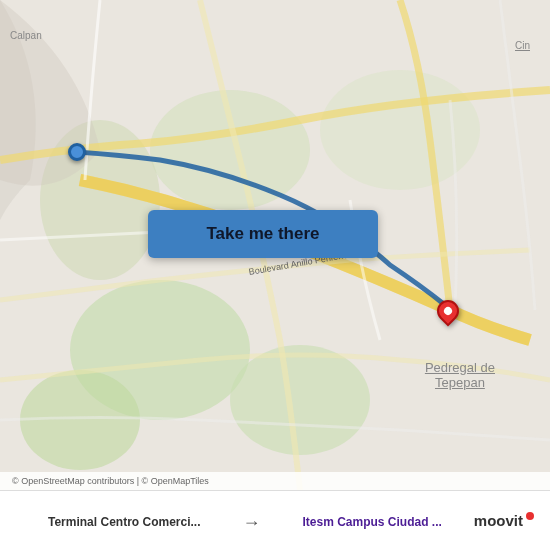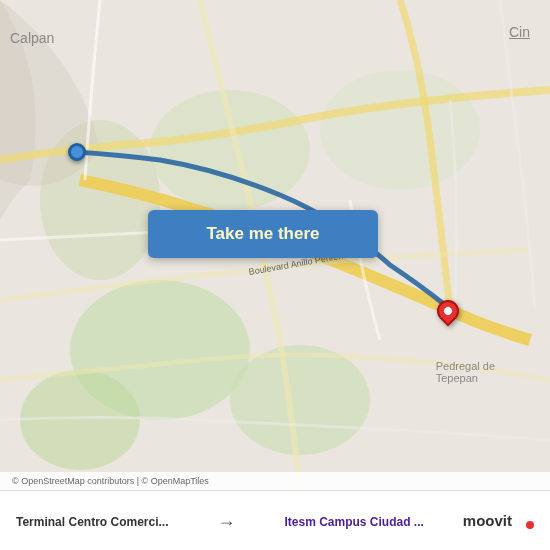--- a/index.html
+++ b/index.html
@@ -29,21 +29,21 @@
     }
 
     
     #take-me-there-btn {
       position: absolute;
       top: 210px;
       left: 148px;
       width: 230px;
       height: 48px;
       background: #3d7fc1;
-      color: #fef9c3;
+      color: #0f172a;
       border: none;
       border-radius: 6px;
       font-size: 17px;
       font-weight: 600;
       cursor: pointer;
       display: flex;
       align-items: center;
       justify-content: center;
       box-shadow: 0 2px 8px rgba(0,0,0,0.3);
       z-index: 10;
@@ -129,20 +129,21 @@
 
     #bottom-bar .from-label {
       font-size: 11px;
       color: #888;
     }
 
     #bottom-bar .from-name {
       font-size: 12px;
       font-weight: 600;
       color: #333;
+      margin-left: 32px;
     }
 
     #bottom-bar .arrow-icon {
       font-size: 18px;
       color: #555;
       margin: 0 10px;
     }
 
     #bottom-bar .to-label {
       font-size: 11px;
@@ -150,22 +151,22 @@
     }
 
     #bottom-bar .to-name {
       font-size: 12px;
       font-weight: 600;
       color: #4c1d95;
     }
 
     #moovit-logo {
       display: flex;
-      align-items: flex-end;
-      gap: 14px;
+      align-items: flex-start;
+      gap: 3px;
     }
 
     #moovit-logo .logo-text {
       font-size: 15px;
       font-weight: 700;
       color: #333;
     }
 
     #moovit-logo .logo-dot {
       width: 8px;
@@ -180,21 +181,21 @@
       color: #666;
       white-space: nowrap;
       z-index: 4;
       font-family: Arial, sans-serif;
       background: rgba(255,255,255,0.0);
       pointer-events: none;
     }
 
     .area-label {
       position: absolute;
-      font-size: 14px;
+      font-size: 10px;
       color: #888;
       font-weight: 500;
       z-index: 4;
       pointer-events: none;
       font-family: Arial, sans-serif;
     }
 
     .copyright-text {
       font-size: 9px;
       color: #666;
@@ -238,24 +239,24 @@
     <path d="M 450,100 Q 460,200 455,310" stroke="#eee" stroke-width="3" fill="none" opacity="0.5"></path>
     <path d="M 500,0 Q 510,80 520,160 Q 530,240 535,310" stroke="#eee" stroke-width="3" fill="none" opacity="0.5"></path>
     <path d="M 0,420 Q 100,415 200,420 Q 300,425 400,430 Q 470,435 550,440" stroke="#eee" stroke-width="3" fill="none" opacity="0.5"></path>
 
     <path d="M 77,152 Q 120,155 160,160 Q 220,170 280,195 Q 340,220 390,265 Q 420,285 445,305" stroke="#2060a0" stroke-width="5" fill="none" stroke-linecap="round" stroke-linejoin="round" stroke-dasharray="none" opacity="0.85"></path>
   </svg>
 
   <div class="area-label" style="top:30px; left:10px;">
     <span>Calpan</span>
   </div>
-  <div class="area-label" style="top:24px; right:20px;text-decoration:underline;">
+  <div class="area-label" style="top:40px; right:20px;text-decoration:underline;">
     <span>Cin</span>
   </div>
-  <div class="area-label" style="top:360px; right:55px; font-size:11px; ">
+  <div class="area-label" style="top:360px; right:55px; font-size:13px; text-align:center;text-decoration:underline;">
     Pedregal de<br>Tepepan
   </div>
 
   <div class="road-label" style="top:258px; left:248px; transform: rotate(-10deg);">
     <span>Boulevard Anillo Periférico</span>
   </div>
 
   <div class="origin-marker"></div>
 
   <div class="destination-marker">

